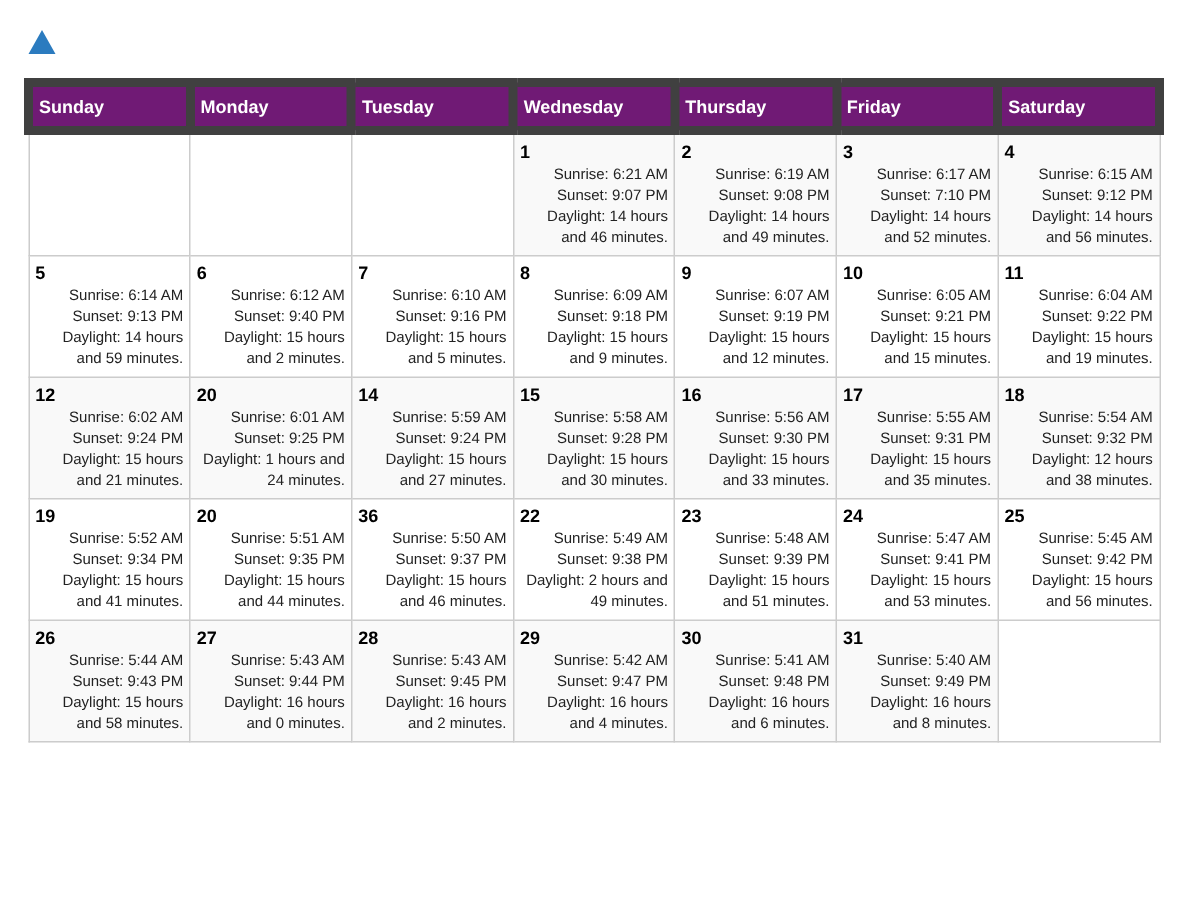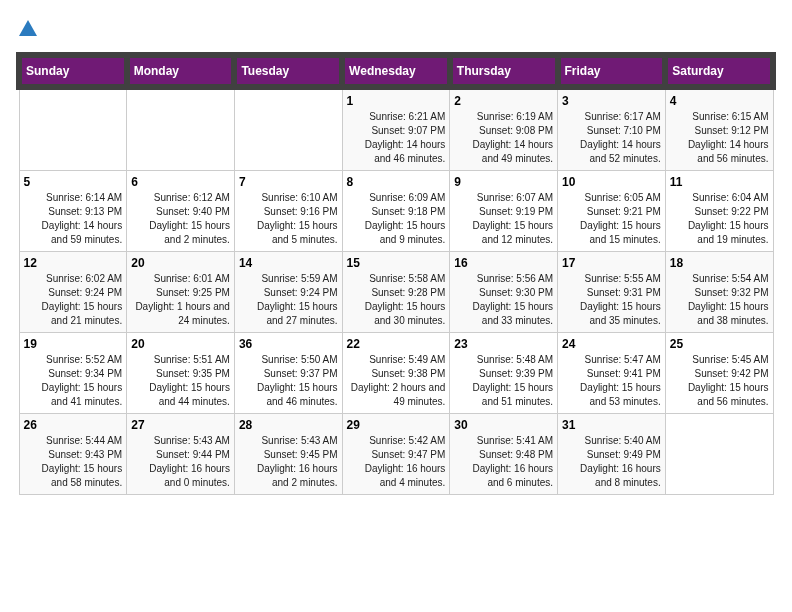--- a/index.html
+++ b/index.html
@@ -249,21 +249,21 @@
             <div>Sunrise: 5:55 AM</div>
             <div>Sunset: 9:31 PM</div>
             <div>Daylight: 15 hours and 35 minutes.</div>
           </div>
         </td>
         <td>
           <span class="day-number">18</span>
           <div class="cell-content">
             <div>Sunrise: 5:54 AM</div>
             <div>Sunset: 9:32 PM</div>
-            <div>Daylight: 15 hours and 38 minutes.</div>
+            <div>Daylight: 12 hours and 38 minutes.</div>
           </div>
         </td>
       </tr>
       <tr>
         <td>
           <span class="day-number">19</span>
           <div class="cell-content">
             <div>Sunrise: 5:52 AM</div>
             <div>Sunset: 9:34 PM</div>
             <div>Daylight: 15 hours and 41 minutes.</div>

